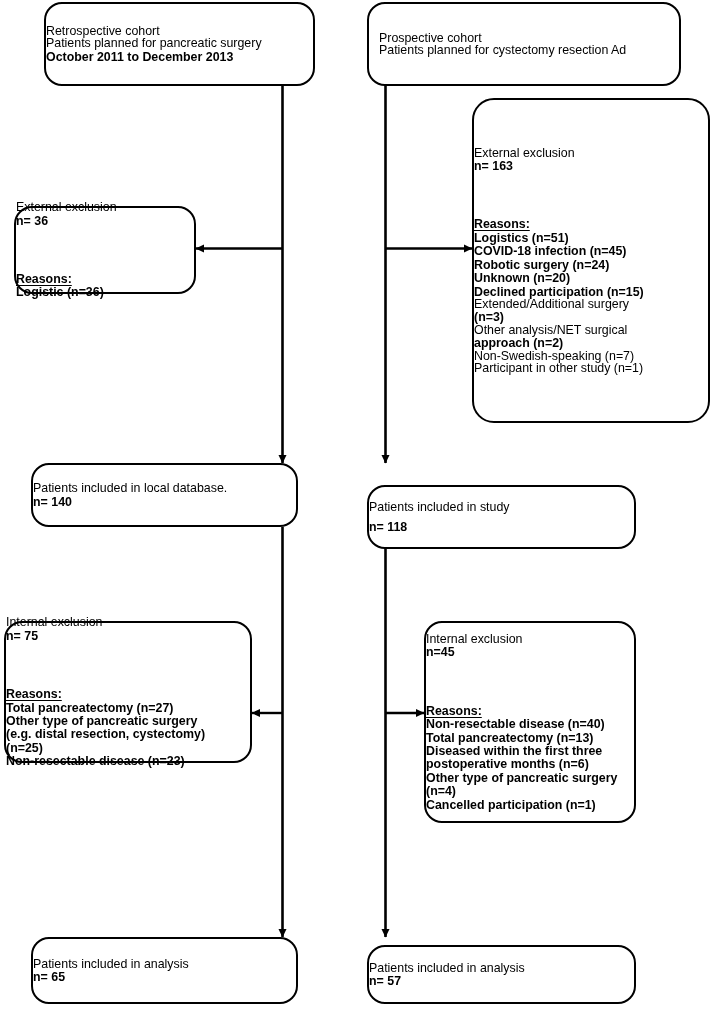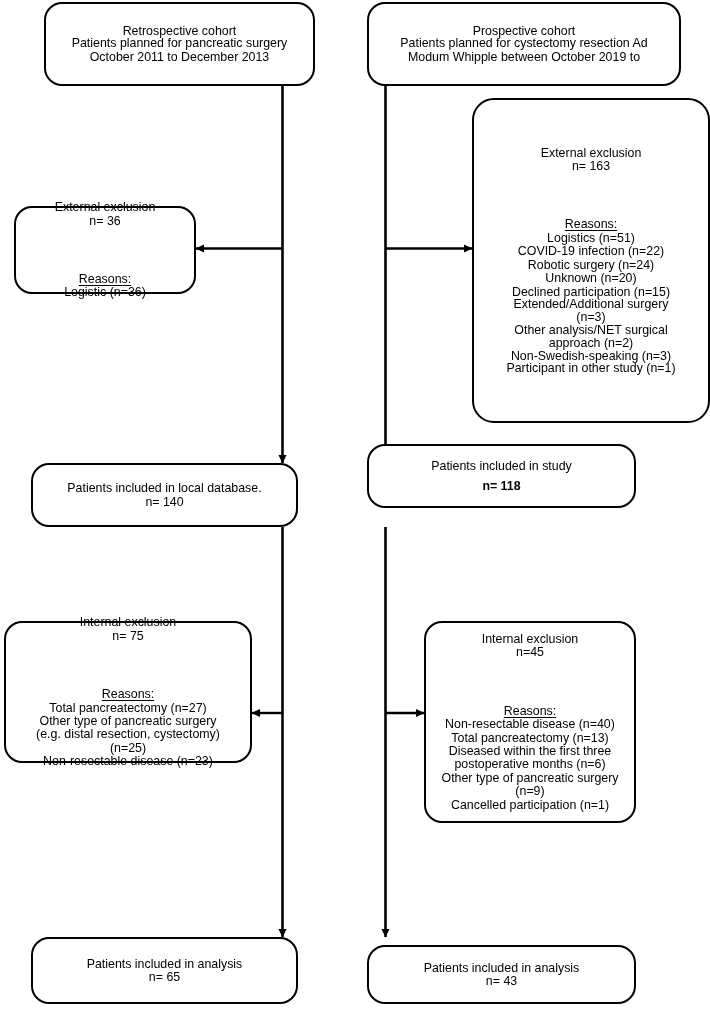--- a/index.html
+++ b/index.html
@@ -20,36 +20,36 @@
     background: #ffffff;
   }
   .node {
     position: absolute;
     box-sizing: border-box;
     border: 2.2px solid #000000;
     border-radius: 18px;
     background: #ffffff;
     display: flex;
     flex-direction: column;
-    align-items: center;
+    align-items: flex-start;
     justify-content: center;
     text-align: center;
     font-size: 12.4px;
     line-height: 1.0;
     z-index: 3;
   }
   .node .ln {
     display: block;
     white-space: nowrap;
     padding: 0;
     margin: 0;
   }
   .node .ln.gap-before { }
   .node .ln.gap-sm { margin-top: 7px; font-weight: bold; }
-  .node .ln.tight { margin-top: 1px; }
+  .node .ln.tight { margin-top: 1px; font-weight: bold; }
   .node .ln.u {
     text-decoration: underline;
     text-underline-offset: 2px;
     margin-top: 46px;
   }
 
   
   #edges {
     position: absolute;
     left: 0; top: 0;
@@ -87,60 +87,59 @@
 
     <path d="M385.5,713 L424,713" stroke="#000000" stroke-width="2.4" fill="none" marker-end="url(#ah)"></path>
   </svg>
 
   <div class="node" style="left:44px; top:2px; width:271px; height:84px;">
     <span class="ln">Retrospective cohort</span>
     <span class="ln gap-before">Patients planned for pancreatic surgery</span>
     <span class="ln tight">October 2011 to December 2013</span>
   </div>
 
-  <div class="node" style="left:367px; top:2px; width:314px; height:84px;">
+  <div class="node" style="left:367px; top:2px; width:314px; height:84px;padding-left:10px;">
     <span class="ln">Prospective cohort</span>
     <span class="ln gap-before">Patients planned for cystectomy resection Ad</span>
-    <span class="ln tight">Modum Whipple between October 2019 to</span>
   </div>
 
   <div class="node" style="left:14px; top:206px; width:182px; height:88px;">
     <span class="ln">External exclusion</span>
     <span class="ln tight">n= 36</span>
     <span class="ln tight u">Reasons:</span>
     <span class="ln tight">Logistic (n=36)</span>
   </div>
 
   <div class="node" style="left:472px; top:98px; width:238px; height:325px; border-radius:22px;">
     <span class="ln">External exclusion</span>
     <span class="ln tight">n= 163</span>
     <span class="ln tight u">Reasons:</span>
     <span class="ln tight">Logistics (n=51)</span>
-    <span class="ln tight">COVID-19 infection (n=22)</span>
+    <span class="ln tight">COVID-18 infection (n=45)</span>
     <span class="ln tight">Robotic surgery (n=24)</span>
     <span class="ln tight">Unknown (n=20)</span>
     <span class="ln tight">Declined participation (n=15)</span>
 
     <span class="ln gap-before">Extended/Additional surgery</span>
     <span class="ln tight">(n=3)</span>
 
     <span class="ln gap-before">Other analysis/NET surgical</span>
     <span class="ln tight">approach (n=2)</span>
 
-    <span class="ln gap-before">Non-Swedish-speaking (n=3)</span>
+    <span class="ln gap-before">Non-Swedish-speaking (n=7)</span>
 
     <span class="ln gap-before">Participant in other study (n=1)</span>
   </div>
 
   <div class="node" style="left:31px; top:463px; width:267px; height:64px;">
     <span class="ln">Patients included in local database.</span>
     <span class="ln tight">n= 140</span>
   </div>
 
-  <div class="node" style="left:367px; top:444px; width:269px; height:64px;">
+  <div class="node" style="left:367px; top:485px; width:269px; height:64px;">
     <span class="ln">Patients included in study</span>
     <span class="ln gap-sm">n= 118</span>
   </div>
 
   <div class="node" style="left:4px; top:621px; width:248px; height:142px;">
     <span class="ln">Internal exclusion</span>
     <span class="ln tight">n= 75</span>
     <span class="ln tight u">Reasons:</span>
     <span class="ln tight">Total pancreatectomy (n=27)</span>
     <span class="ln tight">Other type of pancreatic surgery</span>
@@ -151,27 +150,27 @@
 
   <div class="node" style="left:424px; top:621px; width:212px; height:202px;">
     <span class="ln">Internal exclusion</span>
     <span class="ln tight">n=45</span>
     <span class="ln tight u">Reasons:</span>
     <span class="ln tight">Non-resectable disease (n=40)</span>
     <span class="ln tight">Total pancreatectomy (n=13)</span>
     <span class="ln tight">Diseased within the first three</span>
     <span class="ln tight">postoperative months (n=6)</span>
     <span class="ln tight">Other type of pancreatic surgery</span>
-    <span class="ln tight">(n=9)</span>
+    <span class="ln tight">(n=4)</span>
     <span class="ln tight">Cancelled participation (n=1)</span>
   </div>
 
   <div class="node" style="left:31px; top:937px; width:267px; height:67px;">
     <span class="ln">Patients included in analysis</span>
     <span class="ln tight">n= 65</span>
   </div>
 
   <div class="node" style="left:367px; top:945px; width:269px; height:59px;">
     <span class="ln">Patients included in analysis</span>
-    <span class="ln tight">n= 43</span>
+    <span class="ln tight">n= 57</span>
   </div>
 
 </div>
 
 </body></html>

